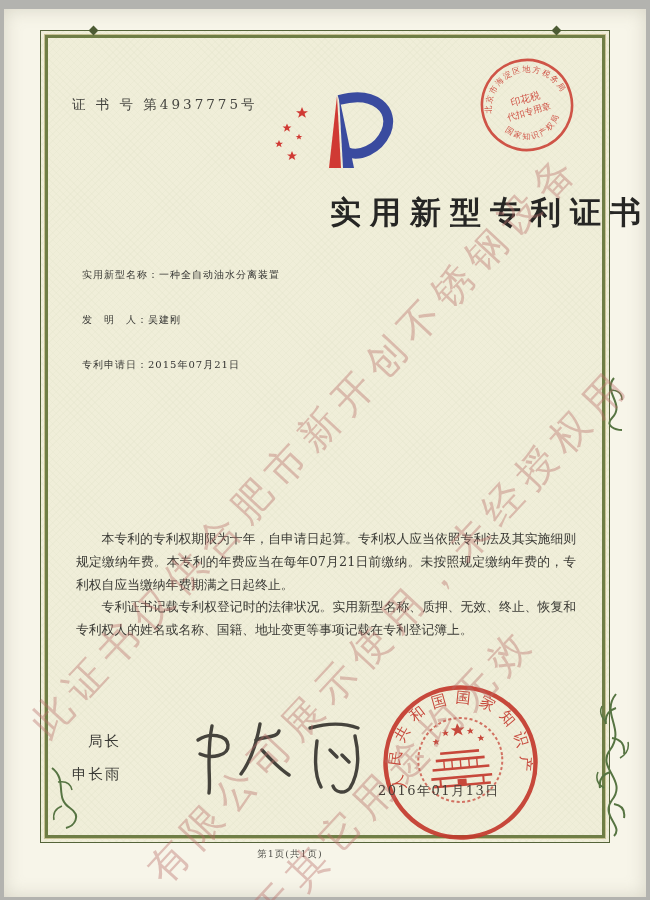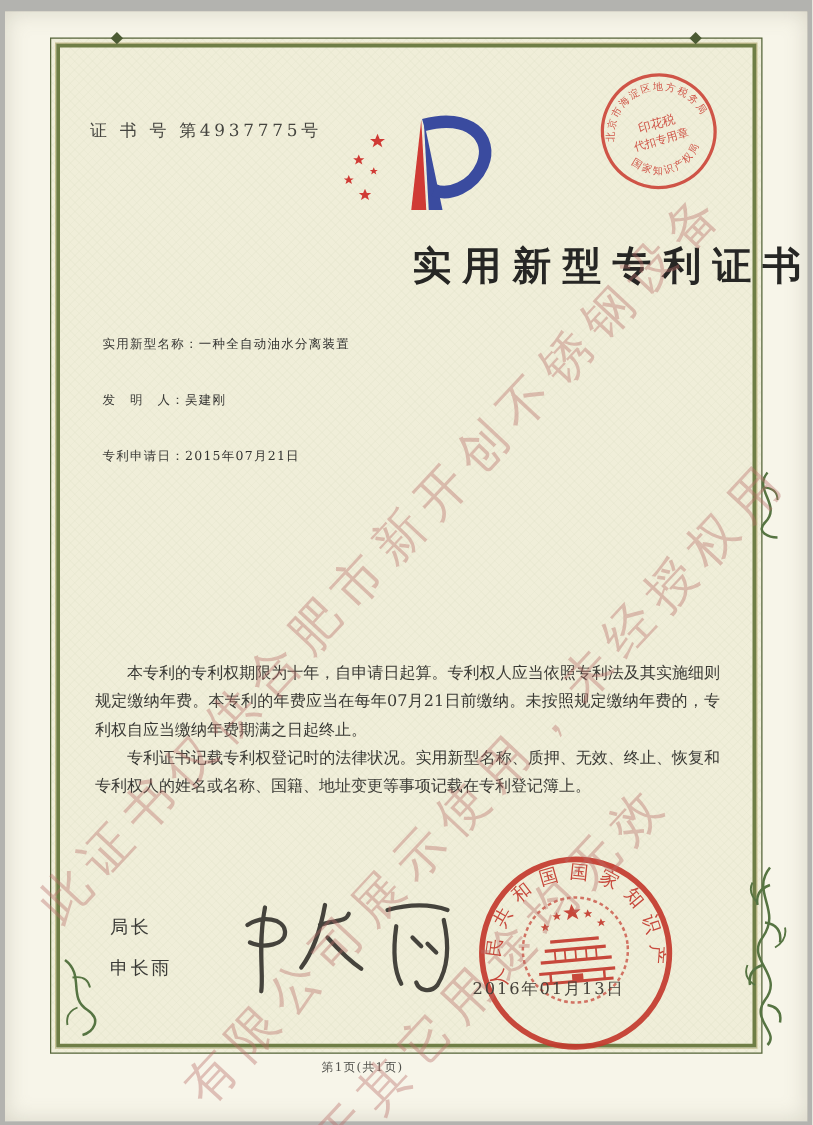--- a/index.html
+++ b/index.html
@@ -25,21 +25,21 @@
   .fields{position:absolute;left:82px;top:268px;}
   .field-row{height:24px;margin-bottom:21px;font-size:10px;color:#3b3b37;letter-spacing:1px;white-space:nowrap;}
   .field-row .lab{color:#3b3b37;}
   .field-row .val{color:#323230;}
 
   .bodytext{position:absolute;left:76px;top:528px;width:500px;font-size:12.8px;line-height:1.78;
             color:#3a3a35;text-align:justify;}
   .bodytext p{margin:0;text-indent:2em;}
 
   .signoff-title{position:absolute;left:88px;top:732px;font-size:14.5px;color:#3b3b37;letter-spacing:2px;}
-  .signoff-name{position:absolute;left:88px;top:765px;font-size:14.5px;color:#3b3b37;letter-spacing:2px;}
+  .signoff-name{position:absolute;left:72px;top:765px;font-size:14.5px;color:#3b3b37;letter-spacing:2px;}
 
   .footer{position:absolute;left:225px;top:848px;width:130px;text-align:center;font-size:9.5px;
           color:#50504b;letter-spacing:1px;}
 
   .logo{position:absolute;left:275px;top:88px;}
   .signature{position:absolute;left:165px;top:700px;}
   .seal{position:absolute;left:378px;top:680px;transform:rotate(-5deg);opacity:.92;}
   .seal-date{position:absolute;left:378px;top:782px;font-size:13px;color:#45413a;letter-spacing:1.5px;z-index:7;}
   .tax-stamp{position:absolute;left:477px;top:55px;transform:rotate(-16deg);opacity:.9;}
 

